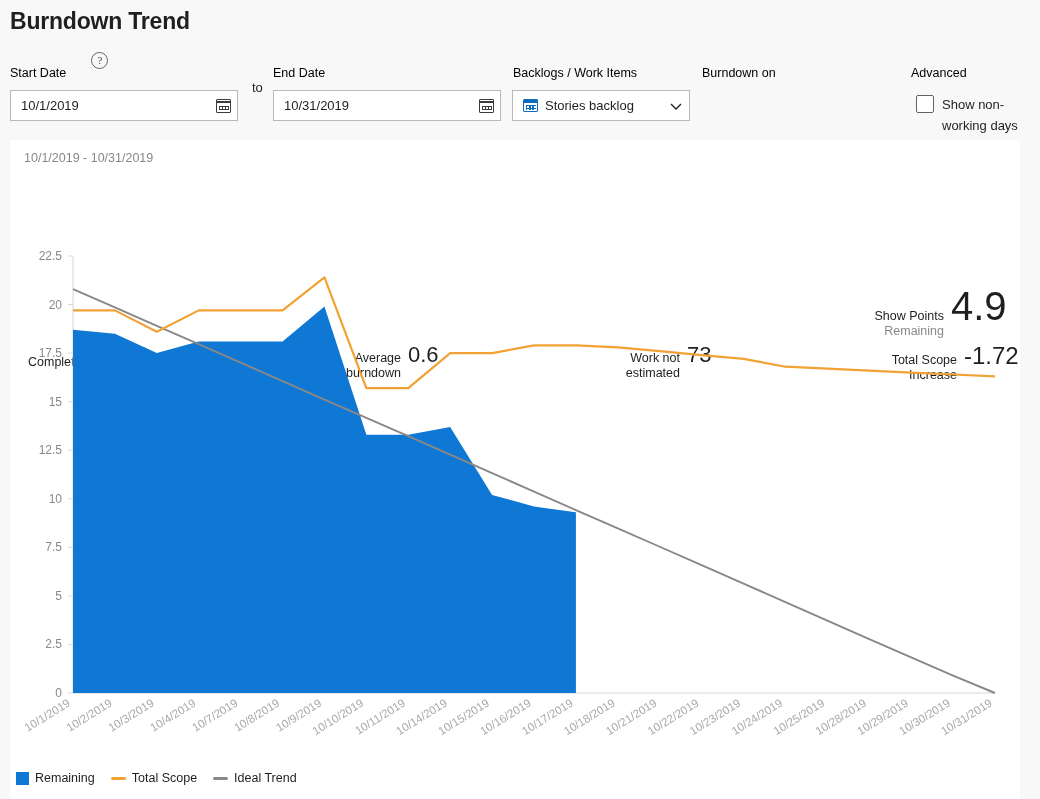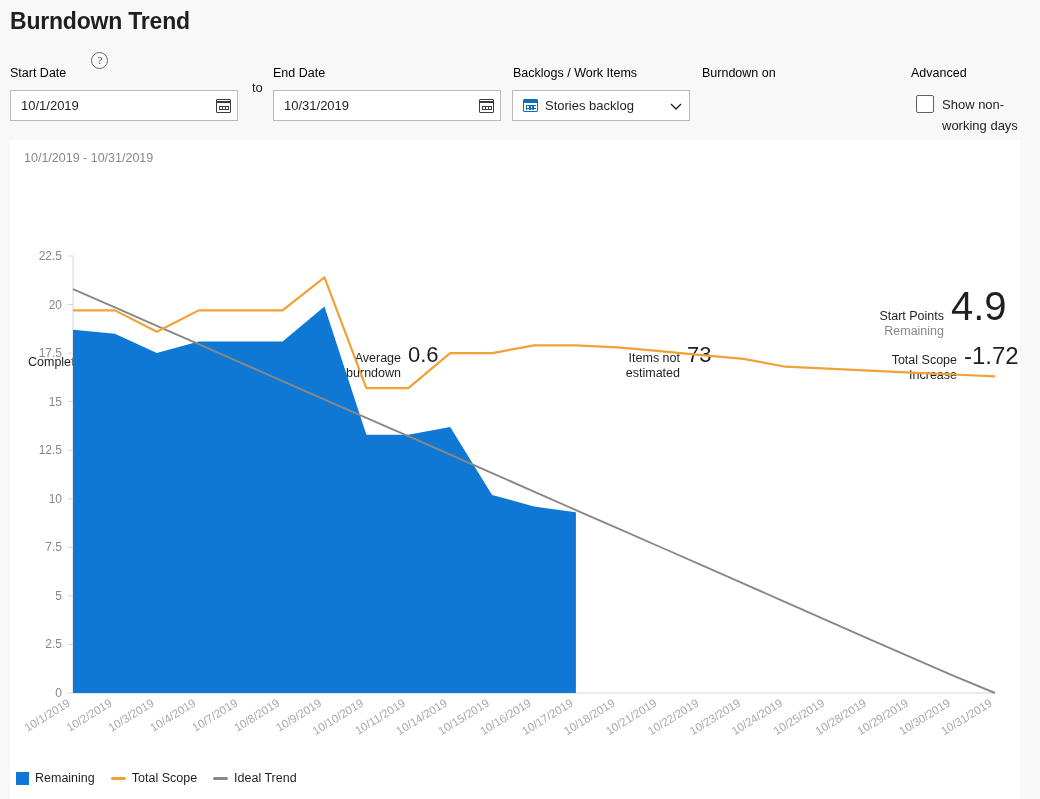--- a/index.html
+++ b/index.html
@@ -200,29 +200,29 @@
     <div class="kpi" id="kpi-average">
       <span class="lbl">
         <span class="sub2">Average</span>
         <span class="sub2">burndown</span>
       </span>
       <span class="val">0.6</span>
     </div>
 
     <div class="kpi" id="kpi-items">
       <span class="lbl">
-        <span class="sub2">Items not</span>
+        <span class="sub2">Work not</span>
         <span class="sub2">estimated</span>
       </span>
       <span class="val">73</span>
     </div>
 
     <div class="kpi" id="kpi-points">
       <span class="lbl">
-        <span class="sub2">Start Points</span>
+        <span class="sub2">Show Points</span>
         <span class="sub">Remaining</span>
       </span>
       <span class="val">4.9</span>
     </div>
 
     <div class="kpi" id="kpi-scope">
       <span class="lbl">
         <span class="sub2">Total Scope</span>
         <span class="sub2">Increase</span>
       </span>

